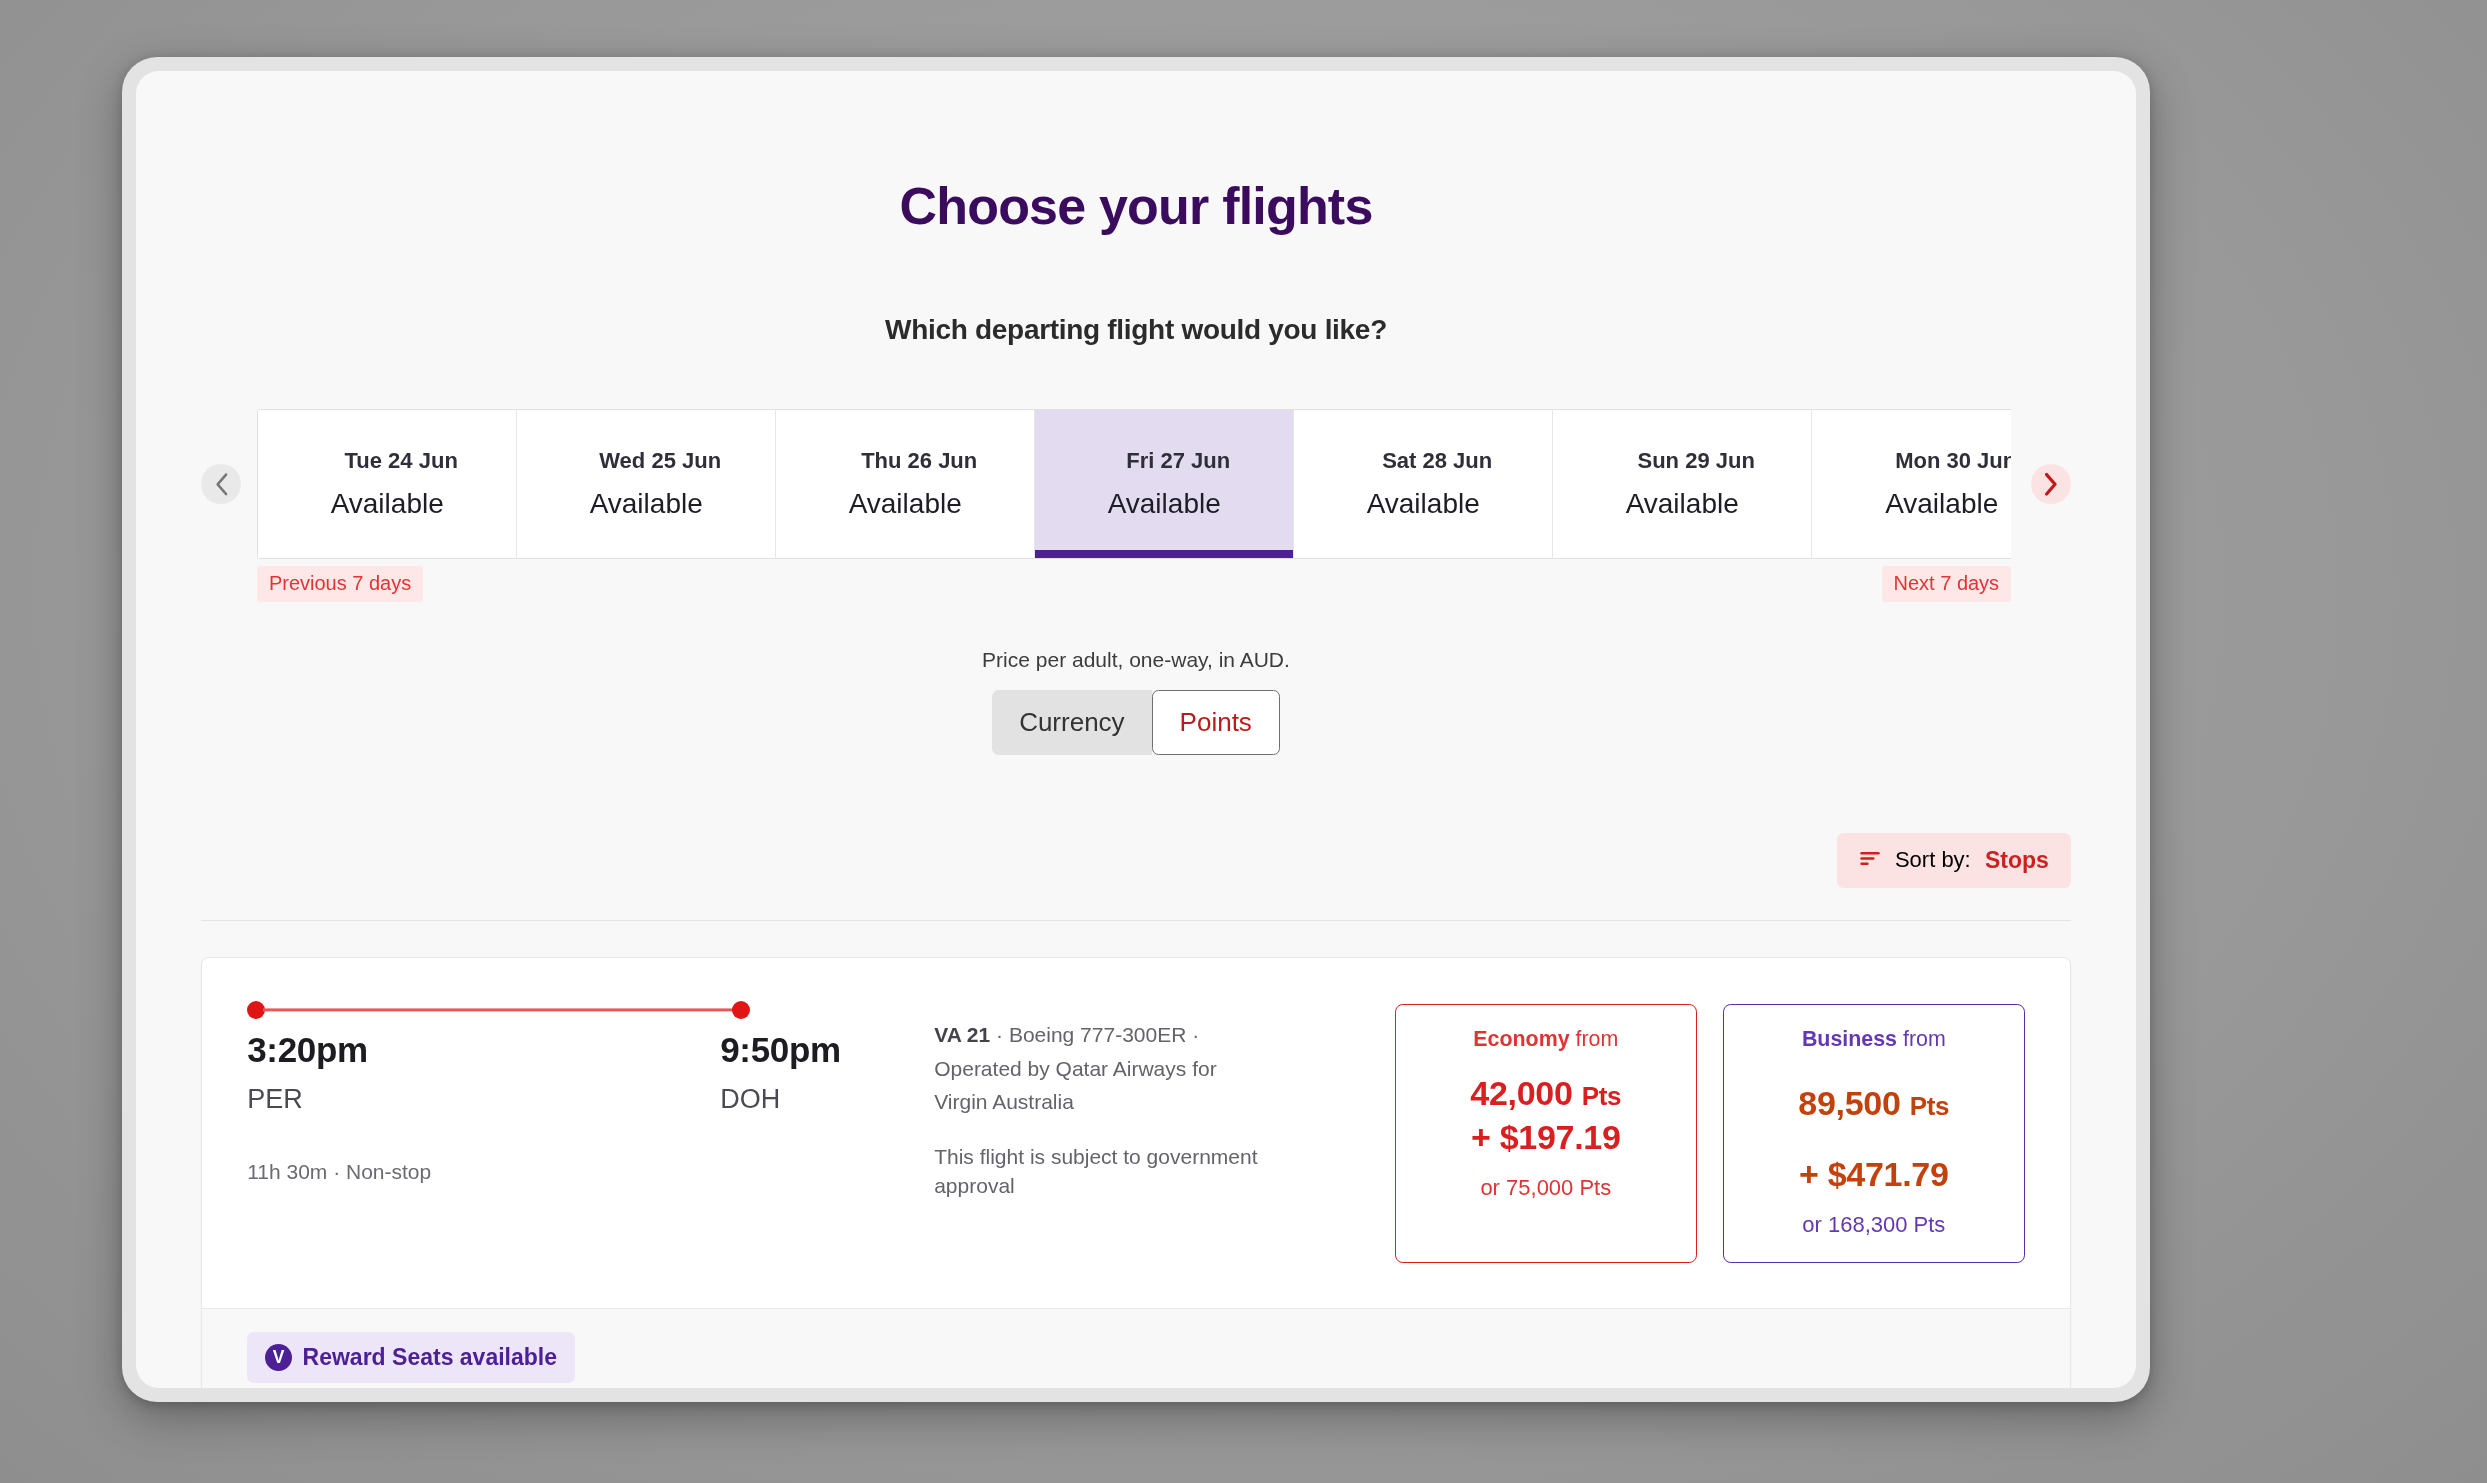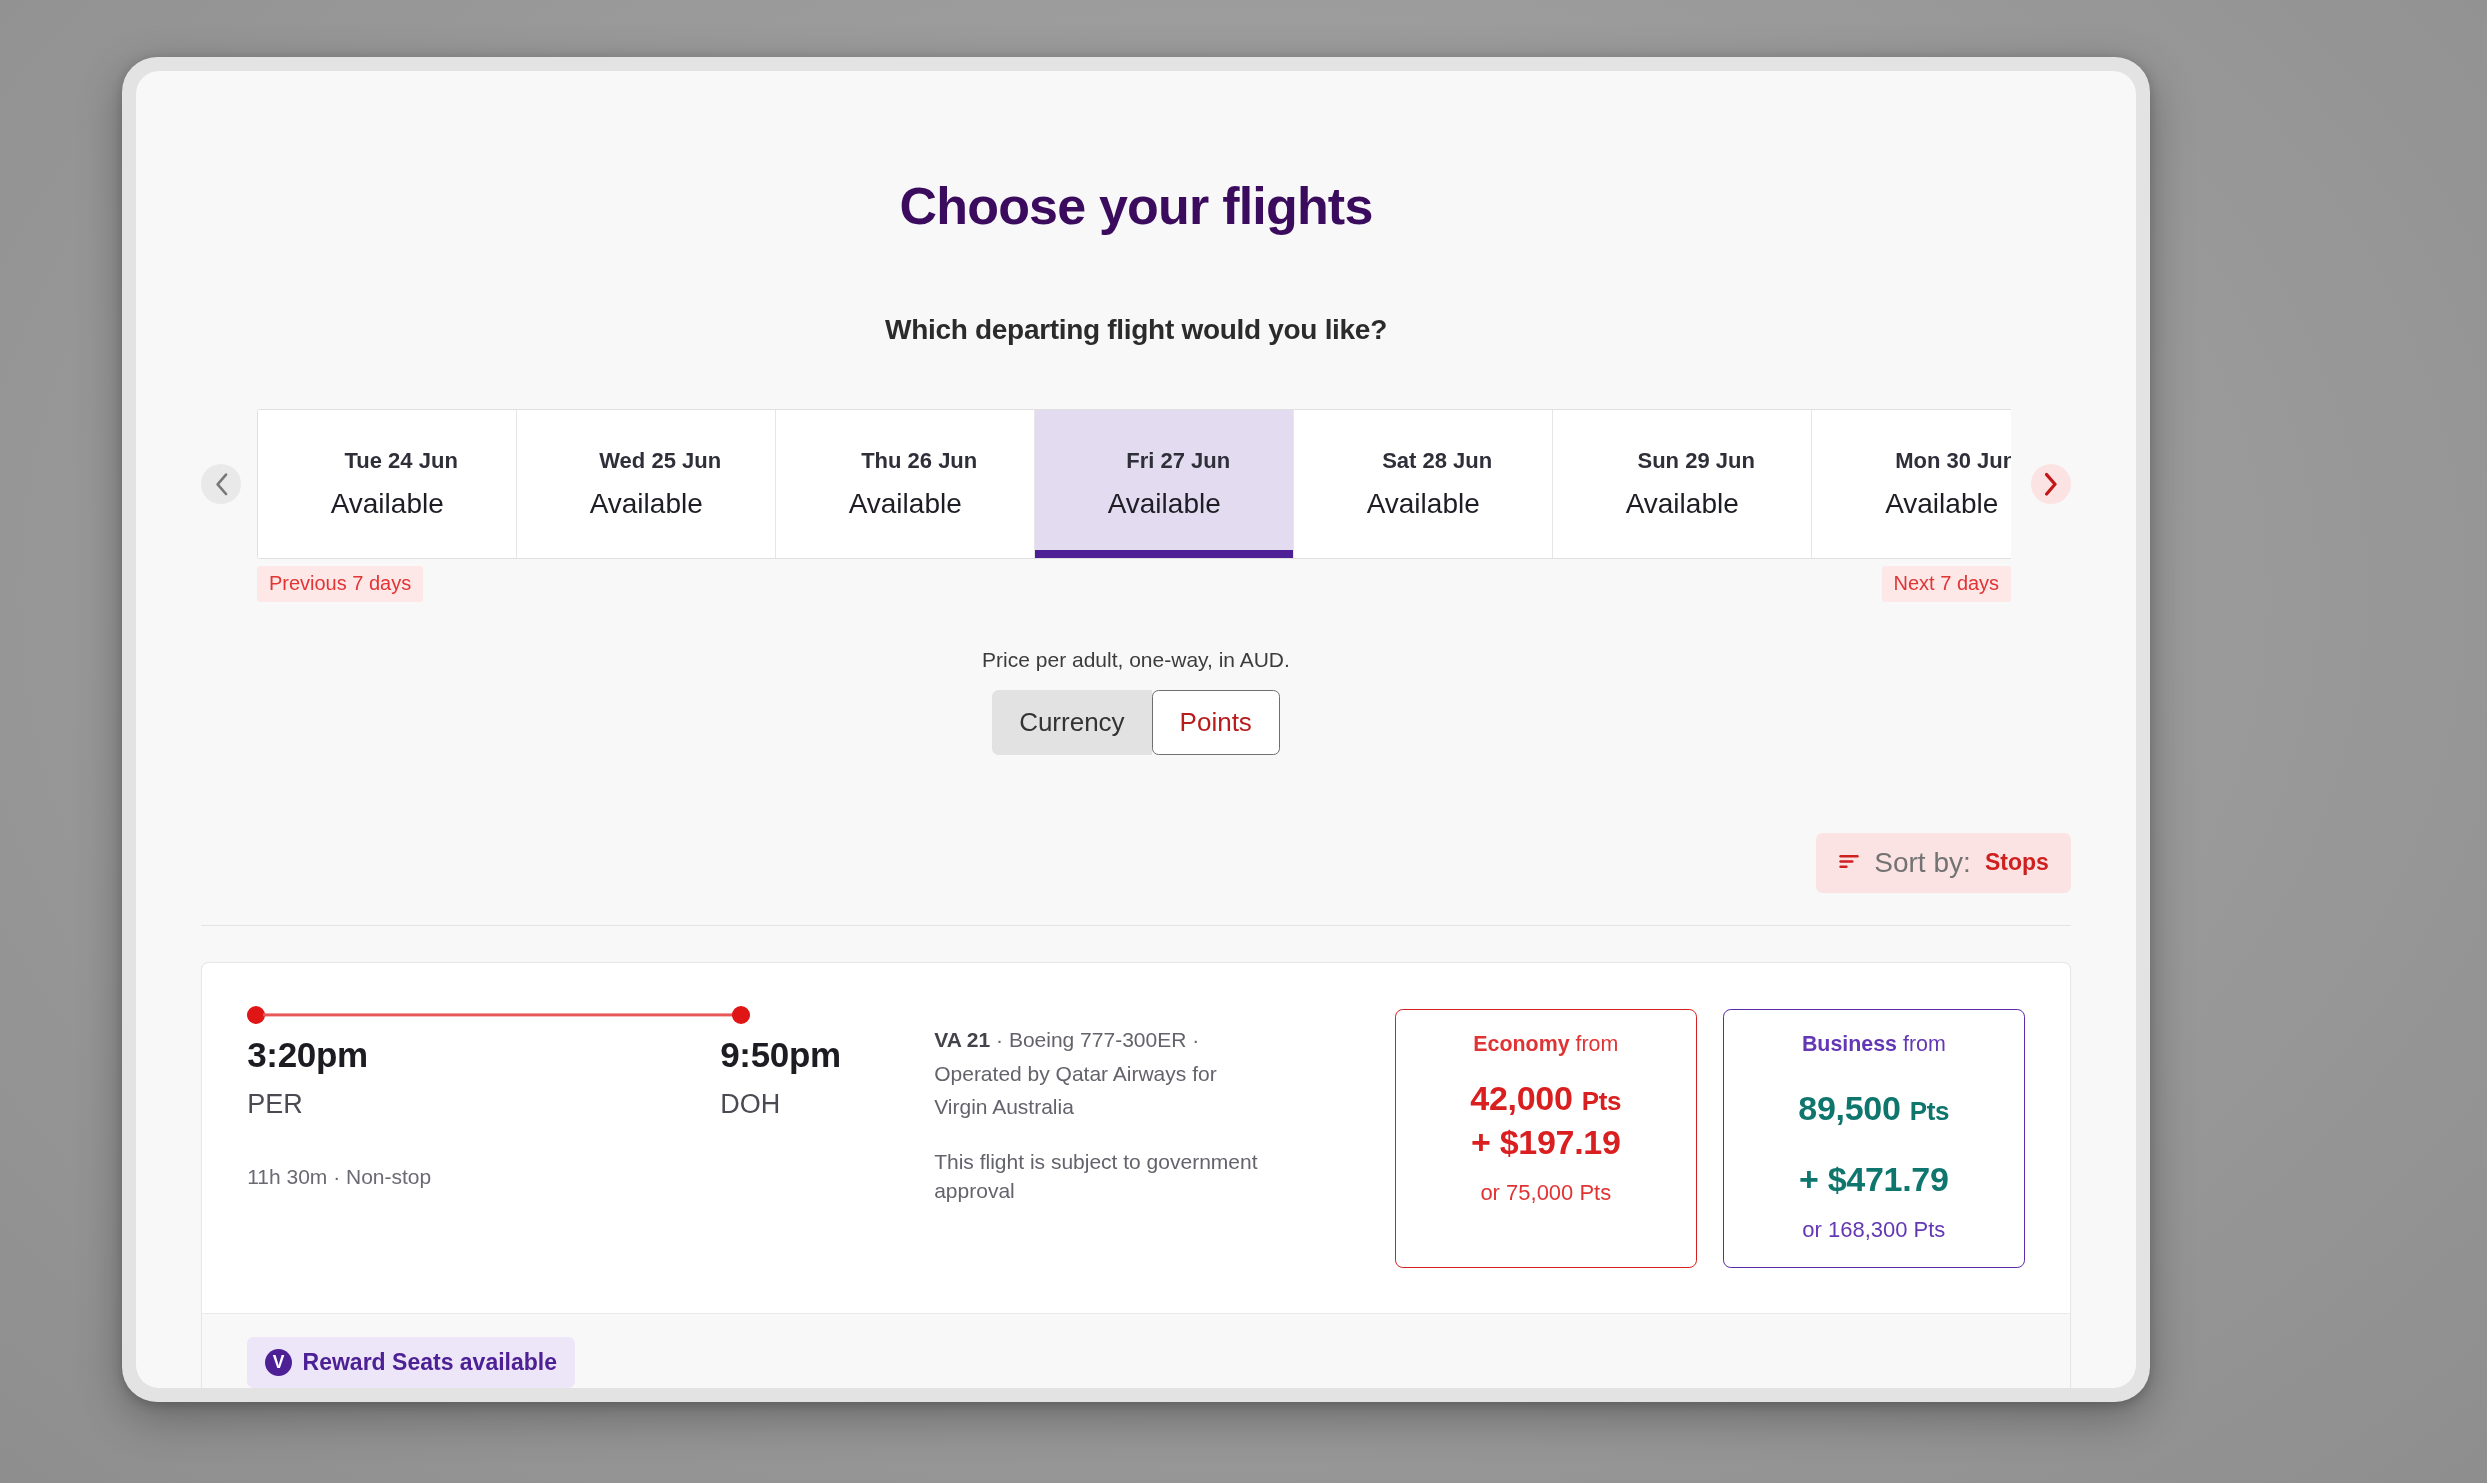--- a/index.html
+++ b/index.html
@@ -222,22 +222,22 @@
     align-items: center;
     gap: 14.2px;
     background: #fbe3e3;
     border: none;
     border-radius: 6.5px;
     padding: 14.2px 22px;
     cursor: pointer;
     font-family: inherit;
   }
   .sort-btn .sort-label {
-    font-size: 28px;
-    color: #737373;
+    font-size: 22px;
+    color: #000000;
     font-weight: 400;
   }
   .sort-btn .sort-value {
     font-size: 23px;
     color: #cf2020;
     font-weight: 700;
   }
 
   .divider {
     height: 0.6px;
@@ -369,21 +369,21 @@
   .fare-points .unit { font-size: 26px; font-weight: 700; }
   .fare-cash {
     font-size: 34px;
     font-weight: 700;
     margin-top: 5.2px;
     letter-spacing: -0.3px;
   }
   .fare.economy .fare-points,
   .fare.economy .fare-cash { color: #d91f1f; }
   .fare.business .fare-points,
-  .fare.business .fare-cash { color: #0f766e; margin-top: 32px; }
+  .fare.business .fare-cash { color: #c2410c; margin-top: 32px; }
 
   .fare-alt {
     font-size: 22px;
     margin-top: 18px;
     font-weight: 400;
   }
   .fare.economy .fare-alt  { color: #e03434; }
   .fare.business .fare-alt { color: #6438b4; }
 
   .flight-footer {

